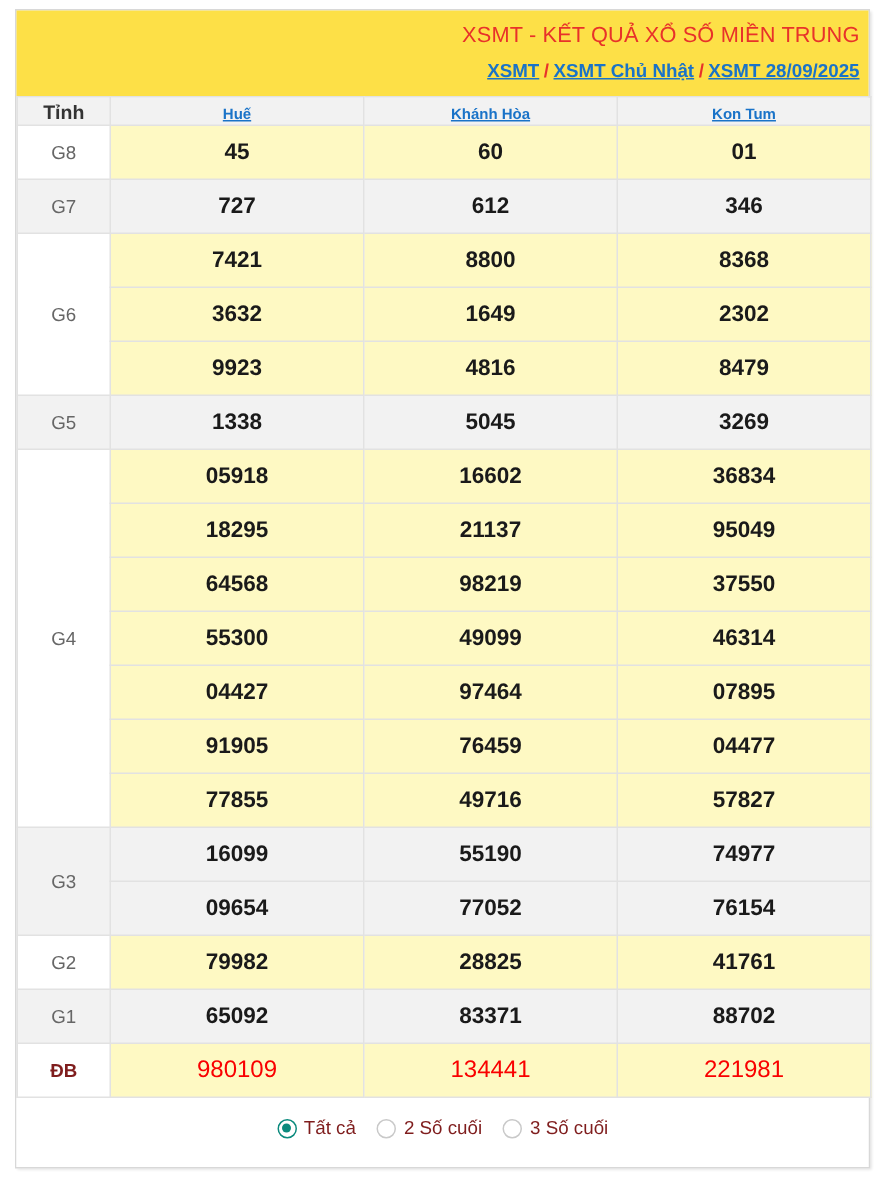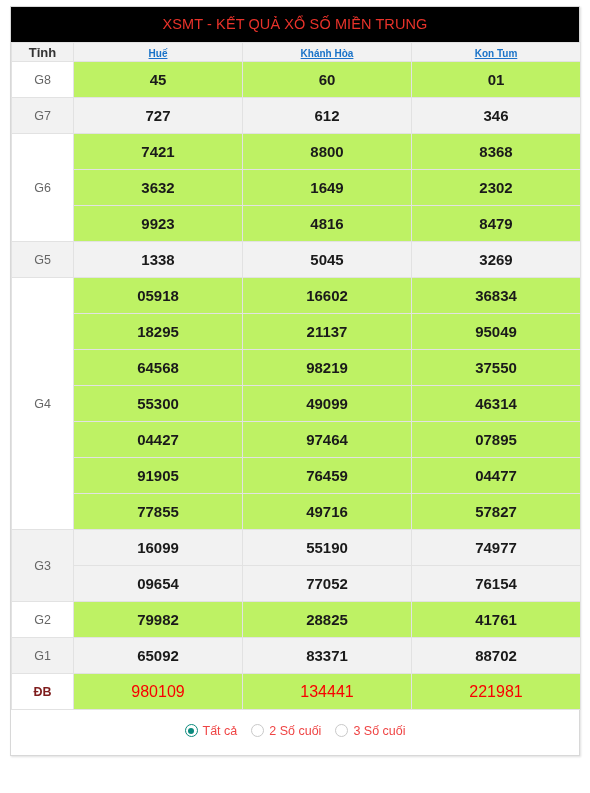--- a/index.html
+++ b/index.html
@@ -20,22 +20,22 @@
     position: absolute;
     left: 10px;
     top: 6px;
     width: 570px;
     border: 1px solid #d8d8d8;
     background: #ffffff;
     box-shadow: 1px 1px 2px rgba(0,0,0,0.13);
   }
   .card-header {
     padding: 7px 6px 8px 6px;
-    text-align: center;
-    background: #000000;
+    text-align: right;
+    background: #fde047;
   }
   .card-title {
     color: #e8322a;
     font-size: 14.5px;
     font-weight: 400;
     letter-spacing: 0.1px;
     line-height: 20px;
     white-space: nowrap;
   }
   .breadcrumb {
@@ -90,21 +90,21 @@
     font-weight: 400;
     background: inherit;
   }
   td.num {
     font-size: 15px;
     font-weight: bold;
     color: #1a1a1a;
     height: 36px;
   }
   tr.shade td, td.shade { background: #f2f2f2; }
-  tr.plain td, td.plain { background: #bef264; }
+  tr.plain td, td.plain { background: #fef9c3; }
   td.label-shade { background: #f2f2f2; margin-left: 19px; }
   td.label-plain { background: #ffffff; }
   td.db-label {
     color: #7f1d1d;
     font-size: 12.5px;
     font-weight: bold;
   }
   td.db-num {
     color: #f90000;
     font-size: 16px;
@@ -120,21 +120,21 @@
   .radio-group {
     display: inline-flex;
     align-items: center;
     gap: 14px;
   }
   .radio-opt {
     display: inline-flex;
     align-items: center;
     gap: 5px;
     font-size: 12.5px;
-    color: #ef4444;
+    color: #7f1d1d;
     cursor: pointer;
     white-space: nowrap;
   }
   .radio-mark {
     width: 13px;
     height: 13px;
     border-radius: 50%;
     border: 1.5px solid #c9c9c9;
     background: #ffffff;
     display: inline-block;
@@ -158,20 +158,23 @@
 </style>
 </head>
 <body>
 
 <div id="page">
 
   <div class="result-card">
 
     <div class="card-header">
       <div class="card-title">XSMT - KẾT QUẢ XỔ SỐ MIỀN TRUNG</div>
+      <div class="breadcrumb">
+        <a>XSMT</a><span class="bc-sep">/</span><a>XSMT Chủ Nhật</a><span class="bc-sep">/</span><a>XSMT 28/09/2025</a>
+      </div>
     </div>
 
     <table class="lottery">
       <colgroup>
         <col class="c-label">
           <col class="c-prov">
           <col class="c-prov">
           <col class="c-prov">
       </colgroup>
       <thead>

